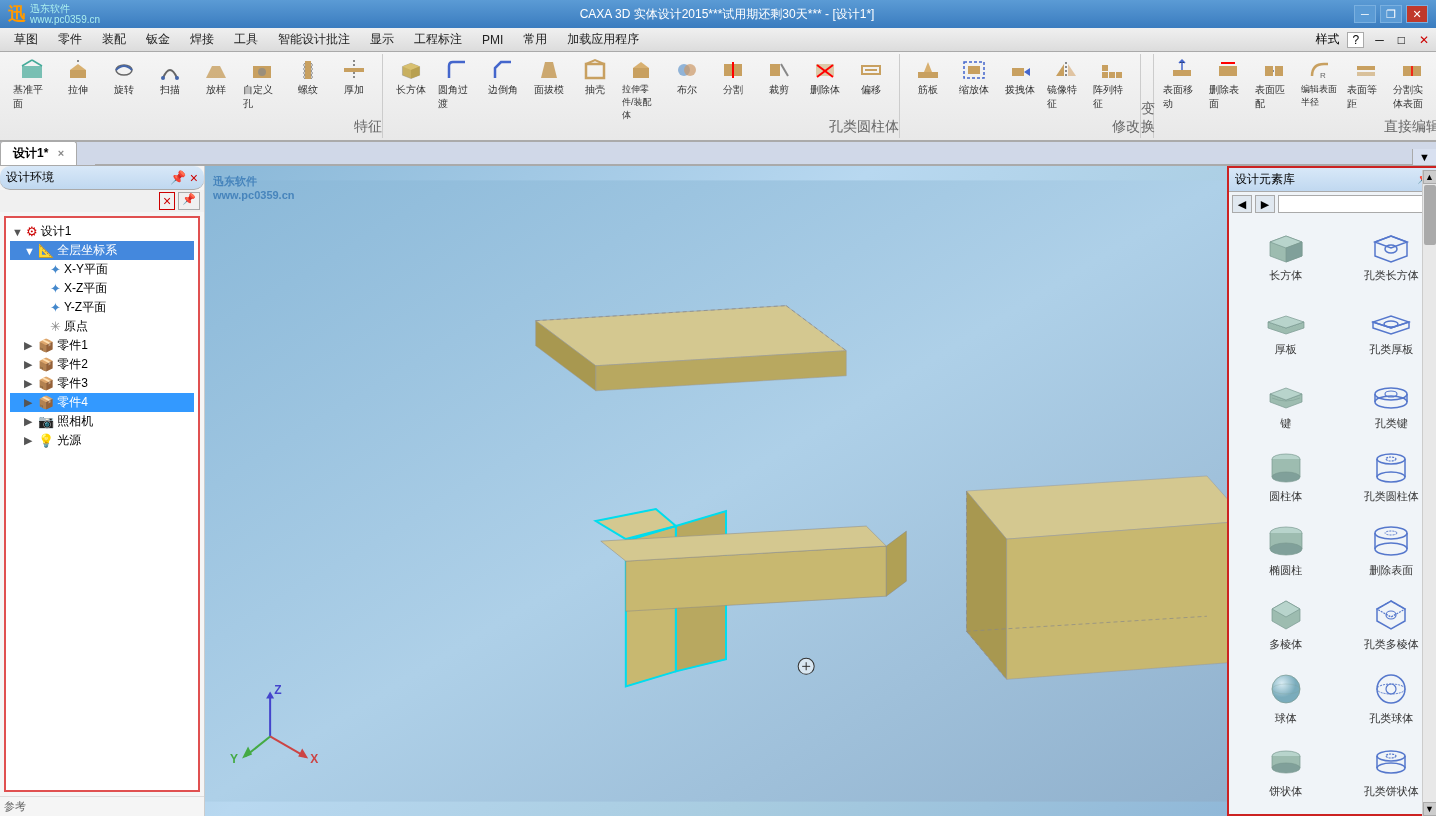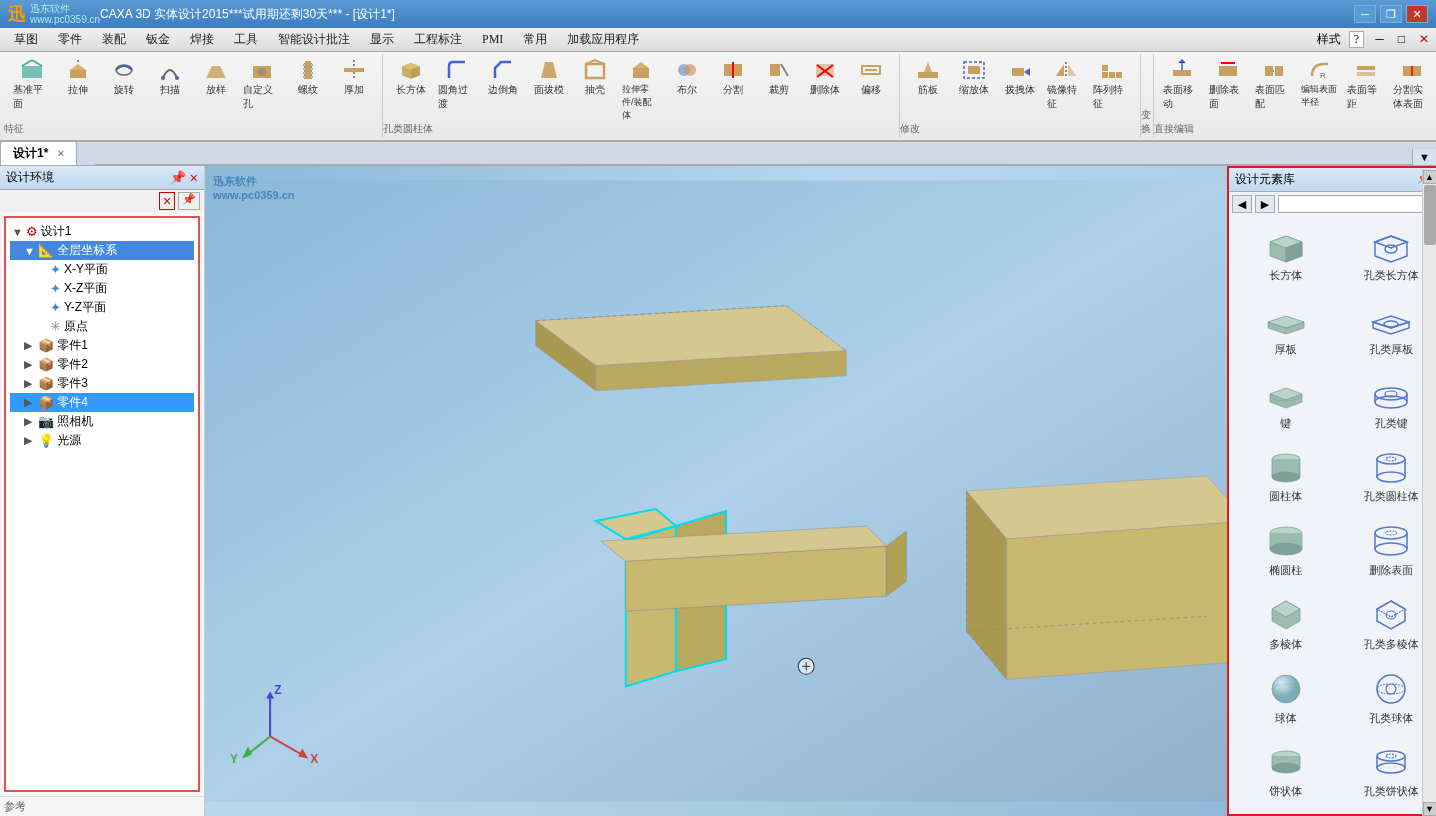--- a/index.html
+++ b/index.html
@@ -7,32 +7,31 @@
 
     
     #titlebar {
       height: 28px;
       background: linear-gradient(to bottom, #5b9bd5, #3a7cbf);
       display: flex; align-items: center; justify-content: space-between;
       padding: 0 8px;
       color: white;
       font-size: 12px;
     }
-    #titlebar .title { flex: 1; font-size: 12px; }
+    #titlebar .title { flex: 1; text-align: center; font-size: 12px; }
     #titlebar .win-controls { display: flex; gap: 4px; }
     #titlebar .win-btn { width: 22px; height: 18px; background: #5b9bd5; border: 1px solid #7ab0e0; color: white; font-size: 11px; cursor: pointer; display: flex; align-items: center; justify-content: center; }
 
     
     #menubar {
       height: 24px;
       background: linear-gradient(to bottom, #f0f0f0, #dcdcdc);
       display: flex; align-items: center;
       border-bottom: 1px solid #aaa;
       padding: 0 4px;
-      font-family: Liberation Serif, serif;
     }
     #menubar .menu-item {
       padding: 2px 10px;
       cursor: pointer;
       font-size: 12px;
       color: #222;
       height: 100%;
       display: flex; align-items: center;
     }
     #menubar .style-area { margin-left: auto; display: flex; align-items: center; gap: 8px; font-size: 12px; }
@@ -48,23 +47,23 @@
     }
     .toolbar-group {
       display: flex;
       flex-direction: column;
       border-right: 1px solid #ccc;
       padding: 2px 6px;
       min-width: fit-content;
       position: relative;
     }
     .toolbar-group .group-label {
-      font-size: 10px;
+      font-size: 14px;
       color: #666;
-      text-align: left;
+      text-align: right;
       position: absolute;
       bottom: 2px;
       left: 0; right: 0;
     }
     .toolbar-group .group-buttons {
       display: flex;
       flex-wrap: wrap;
       gap: 2px;
       align-items: flex-start;
       margin-bottom: 14px;
@@ -117,21 +116,21 @@
       border-right: 1px solid #ccc;
       display: flex;
       flex-direction: column;
       flex-shrink: 0;
     }
     #left-panel .panel-header {
       background: linear-gradient(to bottom, #d8e8f8, #c0d8f0);
       padding: 3px 6px;
       font-size: 12px;
       border-bottom: 1px solid #aaa;
-      display: flex; align-items: center; justify-content: space-between;
+      display: flex; align-items: center; justify-content: space-between; border-radius: 10px;
     }
     #left-panel .panel-header .panel-btns { display: flex; gap: 3px; }
     #left-panel .panel-header .panel-btn { cursor: pointer; color: #555; font-size: 13px; }
     .design-tree {
       flex: 1;
       overflow-y: auto;
       padding: 4px;
       border: 2px solid #e05050;
       margin: 4px;
       background: white;

